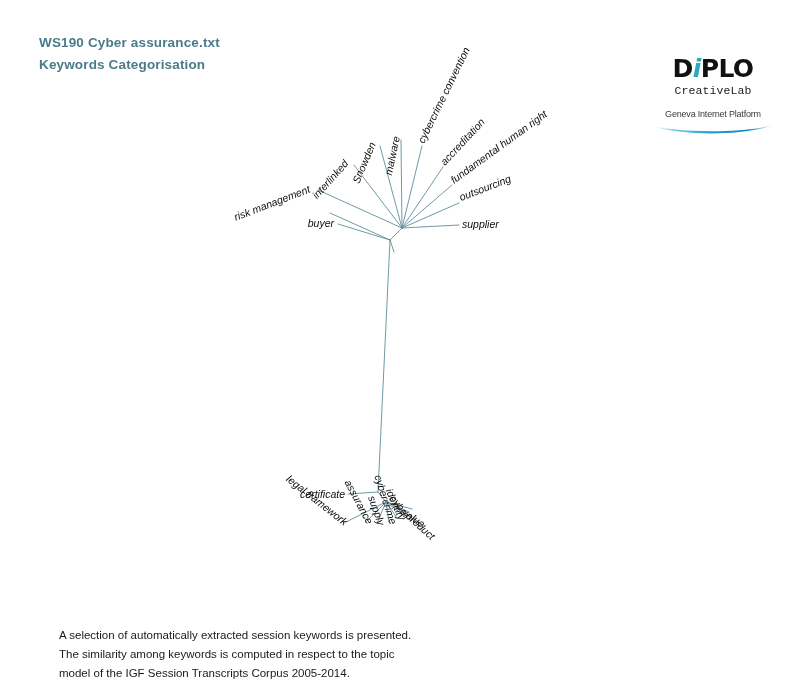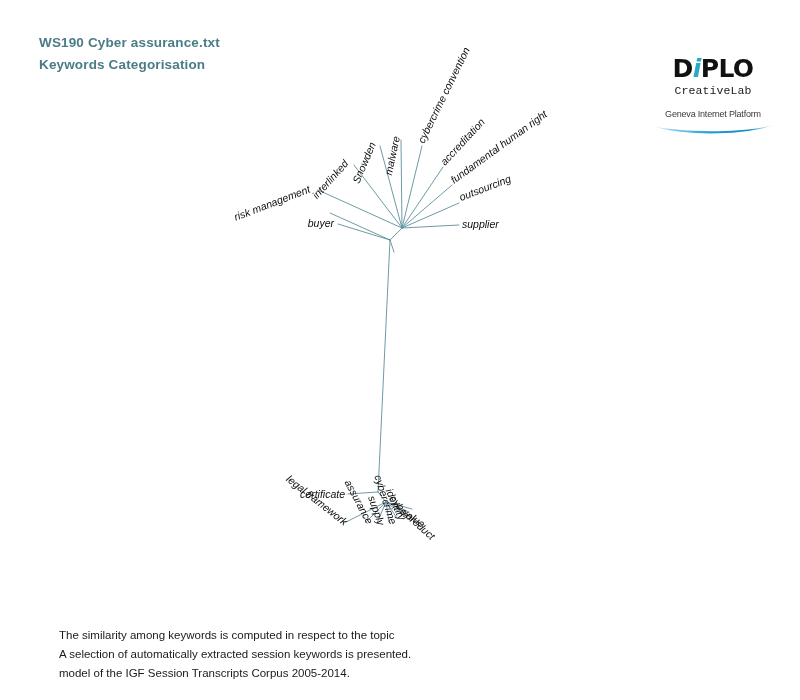--- a/index.html
+++ b/index.html
@@ -196,16 +196,16 @@
       <text class="keyword-label" text-anchor="end" transform="translate(390,525) rotate(72)">cybercrime</text>
       <text class="keyword-label" text-anchor="end" transform="translate(399,521) rotate(66)">identity</text>
       <text class="keyword-label" text-anchor="end" transform="translate(405,519) rotate(52)">cyber</text>
       <text class="keyword-label" text-anchor="start" transform="translate(405,517) rotate(42)">product</text>
       <text class="keyword-label" text-anchor="start" transform="translate(401,514) rotate(34)">value</text>
     </g>
   </svg>
 </div>
 
 <div id="caption-block">
+  <div class="caption-line">A selection of automatically extracted session keywords is presented.</div>
   <div class="caption-line">The similarity among keywords is computed in respect to the topic</div>
-  <div class="caption-line">A selection of automatically extracted session keywords is presented.</div>
   <div class="caption-line">model of the IGF Session Transcripts Corpus 2005-2014.</div>
 </div>
 
 </body></html>

